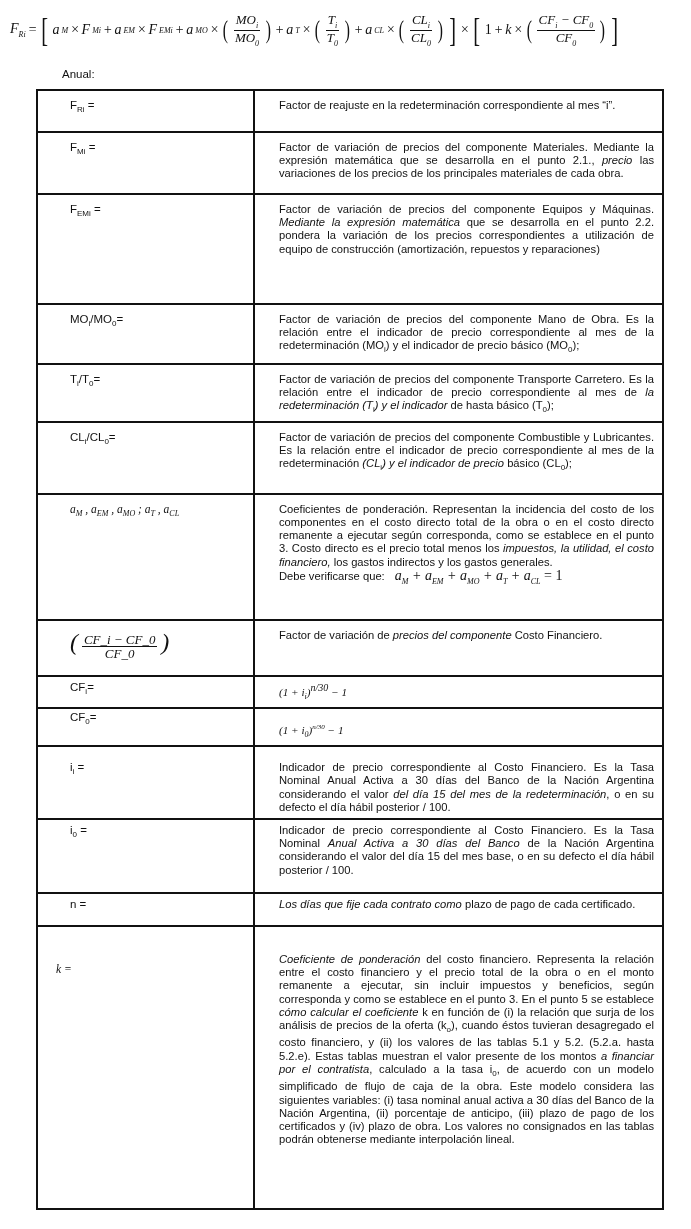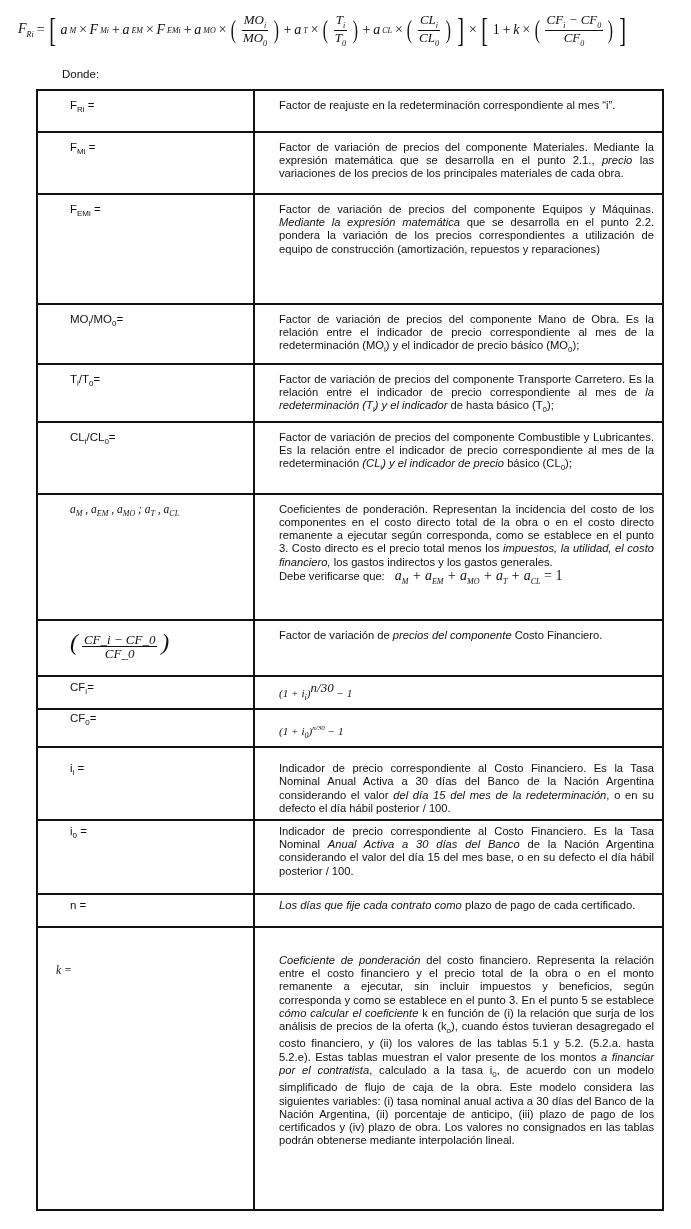--- a/index.html
+++ b/index.html
@@ -1,17 +1,17 @@
 <!DOCTYPE html>
 <html><head>
 <meta charset="utf-8">
 <style>
   html, body { margin:0; padding:0; background:#fff; }
   body { width:691px; height:1229px; position:relative; overflow:hidden; color:#111; font-family:"Liberation Sans", sans-serif; }
-  .formula { position:absolute; left:18px; top:10px; width:660px; height:40px; font-family:"Liberation Serif", serif; font-style:italic; font-size:14px; display:flex; align-items:center; gap:2px; white-space:nowrap; }
+  .formula { position:absolute; left:10px; top:10px; width:660px; height:40px; font-family:"Liberation Serif", serif; font-style:italic; font-size:14px; display:flex; align-items:center; gap:2px; white-space:nowrap; }
   .formula .big { font-style:normal; font-size:34px; font-weight:300; line-height:1; transform:scaleX(0.6); display:inline-block; }
   .formula .mid { font-style:normal; font-size:26px; font-weight:300; line-height:1; transform:scaleX(0.6); display:inline-block; }
   .frac { display:inline-flex; flex-direction:column; align-items:center; font-size:13px; line-height:1.05; margin:4px 1px; }
   .frac .num { border-bottom:1px solid #111; padding:0 2px; }
   .frac .den { padding:0 2px; }
   sub { font-size:8px; }
   .donde { position:absolute; left:62px; top:68px; font-size:11.5px; }
   table.defs { position:absolute; left:36px; top:89px; width:628px; border-collapse:collapse; table-layout:fixed; }
   table.defs td { border:2px solid #111; vertical-align:top; font-size:11.2px; line-height:13.2px; padding:8px 8px 4px 8px; }
   table.defs td.sym { width:175px; font-size:11.5px;padding-left:32px; }
@@ -77,21 +77,21 @@
   <span>×</span>
   <span class="mid">(</span>
   <span class="frac">
     <span class="num"><span>CF</span><sub>i</sub><span> − </span><span>CF</span><sub>0</sub></span>
     <span class="den"><span>CF</span><sub>0</sub></span>
   </span>
   <span class="mid">)</span>
   <span class="big">]</span>
 </div>
 
-<div class="donde">Donde:</div>
+<div class="donde">Anual:</div>
 
 <table class="defs">
 
   <tbody>
       <tr style="height:42px">
     <td class="sym"><span>F</span><sub>Ri</sub><span> =</span></td>
     <td class="desc">Factor de reajuste en la redeterminación correspondiente al mes “i”.</td>
   </tr>
 
   <tr style="height:62px">
@@ -148,21 +148,21 @@
         <span class="num">CF_i − CF_0</span>
         <span class="den">CF_0</span>
       </span>
       <span class="mid" style="font-size:24px">)</span>
     </td>
     <td class="desc"><span>Factor de variación de </span><em>precios del componente</em><span> Costo Financiero.</span></td>
   </tr>
 
   <tr style="height:27px">
     <td class="sym" style="padding-top:4px"><span>CF</span><sub>i</sub><span>=</span></td>
-    <td class="desc mathsym" style="padding-top:4px"><span>(1 + i</span><sub>i</sub><span>)</span><sup style="font-size:13px"><span>n</span>/<span>30</span></sup><span> − 1</span></td>
+    <td class="desc mathsym" style="padding-top:4px"><span>(1 + i</span><sub>i</sub><span>)</span><sup style="font-size:10px"><span>n</span>/<span>30</span></sup><span> − 1</span></td>
   </tr>
 
   <tr style="height:38px">
     <td class="sym" style="padding-top:2px"><span>CF</span><sub>0</sub><span>=</span></td>
     <td class="desc mathsym" style="padding-top:12px"><span>(1 + i</span><sub>0</sub><span>)</span><sup style="font-size:7px"><span>n</span>/<span>30</span></sup><span> − 1</span></td>
   </tr>
 
   <tr style="height:70px">
     <td class="sym" style="padding-top:14px"><span>i</span><sub>i</sub><span> =</span></td>
     <td class="desc" style="padding-top:14px"><span>Indicador de precio correspondiente al Costo Financiero. Es la Tasa Nominal Anual Activa a 30 días del Banco de la Nación Argentina considerando el valor </span><em>del día 15 del mes de la redeterminación</em><span>, o en su defecto el día hábil posterior / 100.</span></td>

